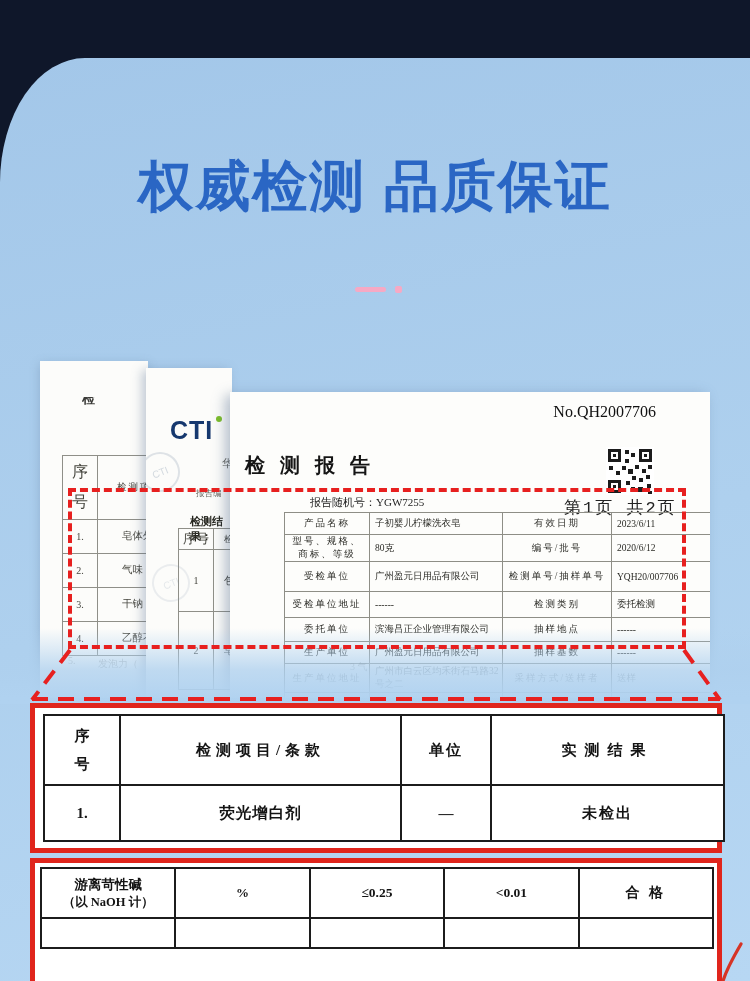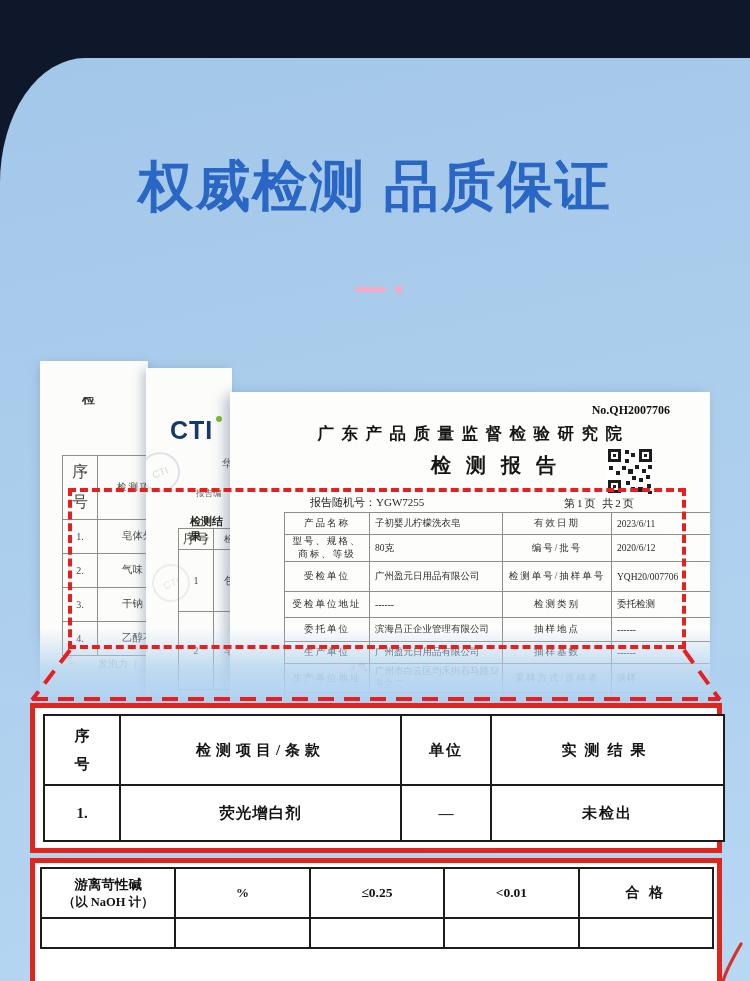--- a/index.html
+++ b/index.html
@@ -133,23 +133,22 @@
       <tr style="height:78px;">
         <td style="font-size:10px;">2</td>
         <td style="font-size:10.5px;text-align:left;padding-left:10px;white-space:nowrap;">皂体外</td>
       </tr>
     </tbody>
       </table>
     <div class="stamp" style="left:6px;top:196px;width:34px;height:34px;opacity:.35;">CTI</div>
   </div>
 
   <div class="page page-main">
-    <div class="abs ser" style="right:40px;top:11px;font-size:12px;font-weight:bold;color:#111;">No.QH2007706</div>
-    <div class="abs ser" style="left:0;right:0;top:31px;text-align:center;font-size:16.5px;font-weight:bold;letter-spacing:7.5px;text-indent:7px;color:#151515;">广东产品质量监督检验研究院</div>
-    <div class="abs ser" style="left:0;right:0;top:60px;text-align:center;font-size:20px;font-weight:bold;letter-spacing:15px;text-indent:15px;color:#151515;padding-left:47px;">检测报告</div>
+    <div class="abs ser" style="right:54px;top:11px;font-size:16px;font-weight:normal;color:#111;">No.QH2007706</div>
+    <div class="abs ser" style="left:0;right:0;top:60px;text-align:left;font-size:20px;font-weight:bold;letter-spacing:15px;text-indent:15px;color:#151515;">检测报告</div>
 
     <svg class="abs" style="left:376px;top:55px;" width="48" height="48" viewBox="0 0 48 48" shape-rendering="crispEdges">
       <rect x="0" y="0" width="48" height="48" fill="#fff"></rect>
       <g fill="#1c1c1c">
         <rect x="2" y="2" width="13" height="13"></rect>
           <rect x="33" y="2" width="13" height="13"></rect>
           <rect x="2" y="33" width="13" height="13"></rect>
         <rect x="5" y="5" width="7" height="7" fill="#fff"></rect>
           <rect x="36" y="5" width="7" height="7" fill="#fff"></rect>
           <rect x="5" y="36" width="7" height="7" fill="#fff"></rect>
@@ -171,21 +170,21 @@
         <rect x="40" y="28" width="4" height="4"></rect>
           <rect x="20" y="34" width="4" height="4"></rect>
           <rect x="25" y="40" width="4" height="4"></rect>
         <rect x="32" y="40" width="5" height="5"></rect>
           <rect x="41" y="37" width="4" height="4"></rect>
           <rect x="42" y="44" width="4" height="3"></rect>
       </g>
     </svg>
 
     <div class="abs ser" style="left:80px;top:103px;font-size:11px;color:#222;">报告随机号：YGW7255</div>
-    <div class="abs ser" style="left:334px;top:104px;font-size:11px;letter-spacing:2px;color:#222;">第1页 共2页</div>
+    <div class="abs ser" style="left:334px;top:104px;font-size:17px;letter-spacing:2px;color:#222;font-family:Liberation Mono, monospace;">第1页 共2页</div>
 
     <table class="info" style="position:absolute;left:54px;top:120px;">
       <tbody>
           <tr style="height:22px;">
         <td class="lbl" style="width:80px;">产品名称</td>
         <td class="val" style="width:126px;">子初婴儿柠檬洗衣皂</td>
         <td class="lbl" style="width:104px;">有效日期</td>
         <td class="val" style="width:104px;">2023/6/11</td>
       </tr>
       <tr style="height:24px;">

